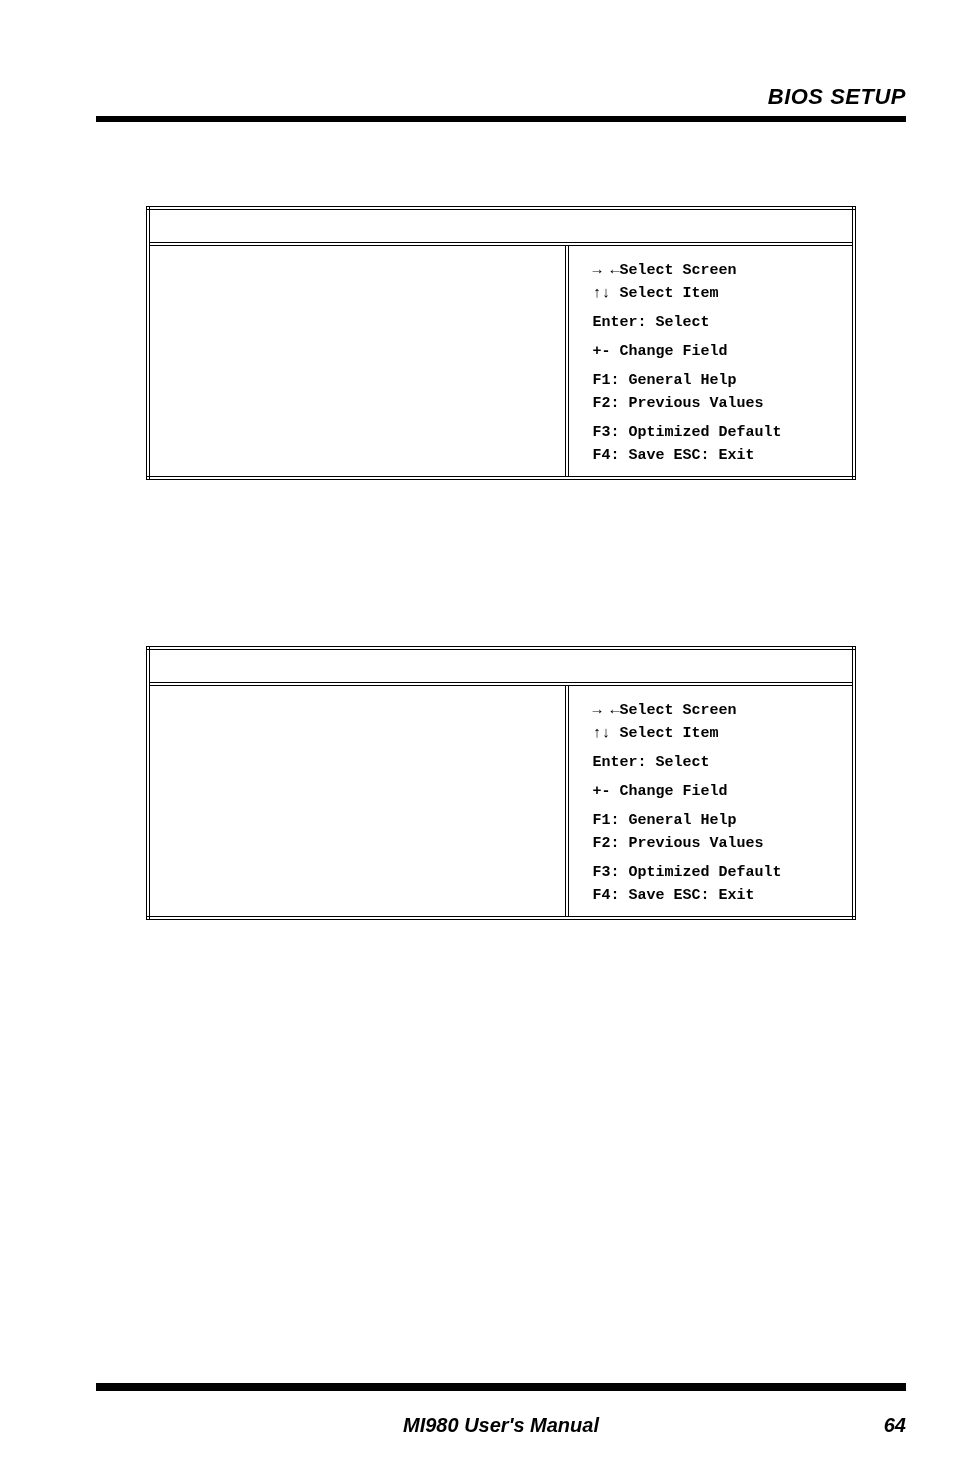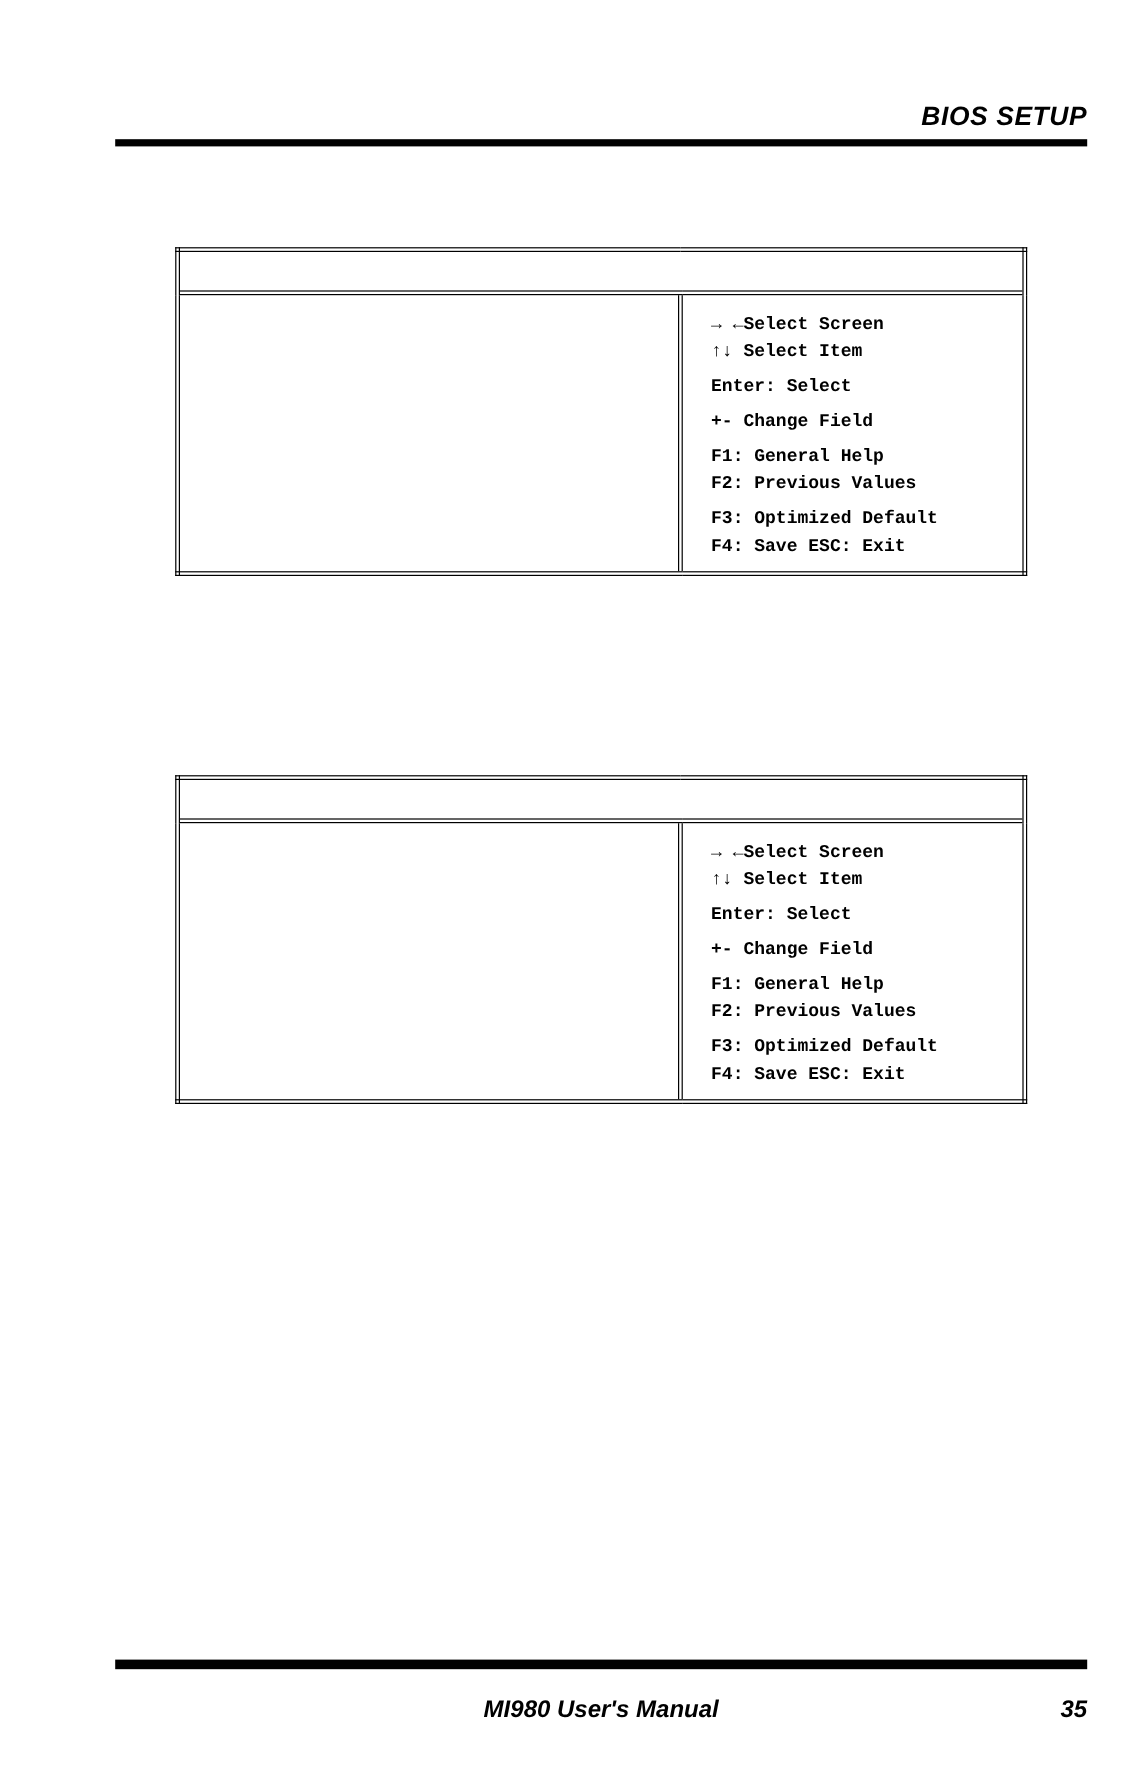--- a/index.html
+++ b/index.html
@@ -123,13 +123,13 @@
       <div class="group-gap">F2: Previous Values</div>
       <div>F3: Optimized Default</div>
       <div class="group-gap">F4: Save  ESC: Exit</div>
     </td>
   </tr>
 </tbody>
   </table>
 
 <div class="thick-line footer-line"></div>
 <div class="footer-text">MI980 User's Manual</div>
-<div class="footer-page">35</div>
+<div class="footer-page">64</div>
 
 </body></html>

